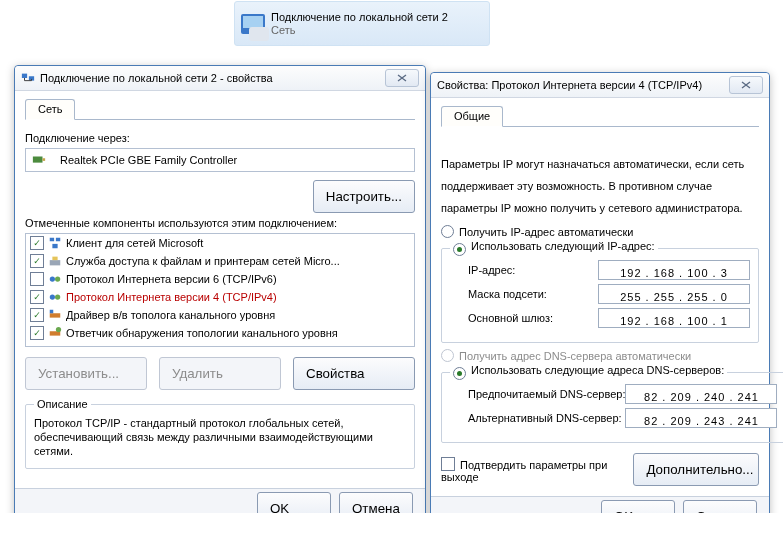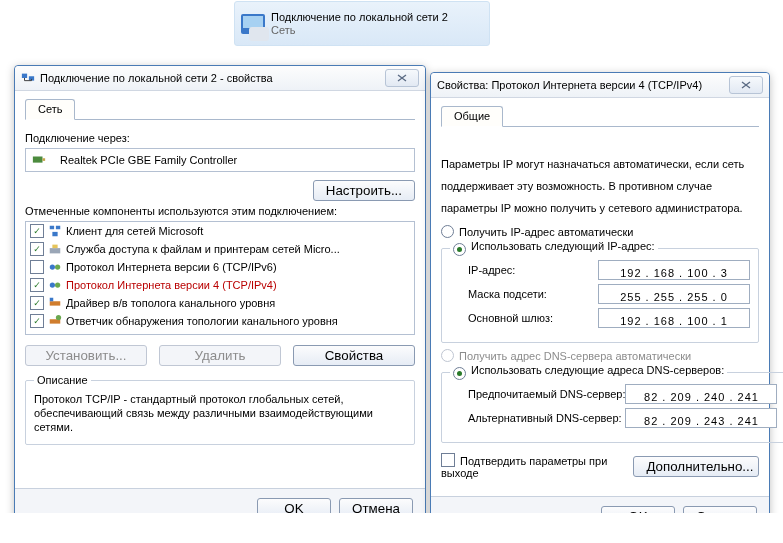--- a/index.html
+++ b/index.html
@@ -18,21 +18,21 @@
   .titlebar .ico{width:14px;height:14px;margin-right:5px}
   .titlebar .ttl{flex:1;white-space:nowrap;overflow:hidden}
   .titlebar .x{width:32px;height:16px;border:1px solid #b7c4d6;border-radius:3px;background:linear-gradient(#f6f9fc,#e2e9f3);display:flex;align-items:center;justify-content:center;font-size:10px;color:#5a6b84}
   .body{position:relative;padding:8px 10px 10px}
   
   .tabrow{display:flex;align-items:flex-end;margin-bottom:-1px}
   .tab{border:1px solid #a9b8cc;border-bottom:1px solid #fff;padding:3px 12px 4px;border-radius:3px 3px 0 0;background:#fffefb;position:relative;z-index:2}
   .tabline{border-top:1px solid #a9b8cc;height:0;margin-top:-1px;z-index:1}
   .panel{border:0;padding:8px 0 0}
   
-  .btn{border:1px solid #8a9ab2;background:linear-gradient(#fcfcfd,#e6ecf5);padding:2px 12px;border-radius:3px;min-width:60px;text-align:center;color:#000}
+  .btn{border:1px solid #8a9ab2;background:linear-gradient(#fcfcfd,#e6ecf5);padding:8px 12px;border-radius:3px;min-width:60px;text-align:left;color:#000}
   .btn.disabled{color:#8c8c8c;border-color:#c0c7d4;background:#f3f5f9}
   
   .clist{border:1px solid #b4c0d2;height:112px;overflow:hidden;background:#fff;margin-top:4px}
   .row{display:flex;align-items:center;height:18px;padding:0 4px;gap:4px;white-space:nowrap}
   .chk{width:12px;height:12px;border:1px solid #6f7e96;background:#fff;display:flex;align-items:center;justify-content:center;font-size:9px;color:#2a7a2a}
   .ico16{width:14px;height:14px}
   .hl{color:#b90000;text-decoration-color:#b90000}
   
   .info{color:#000;line-height:22px;margin:18px 0 6px}
   .radio{width:11px;height:11px;border:1px solid #6f7e96;border-radius:50%;display:inline-flex;align-items:center;justify-content:center;margin-right:5px;vertical-align:-2px;background:#fff}

